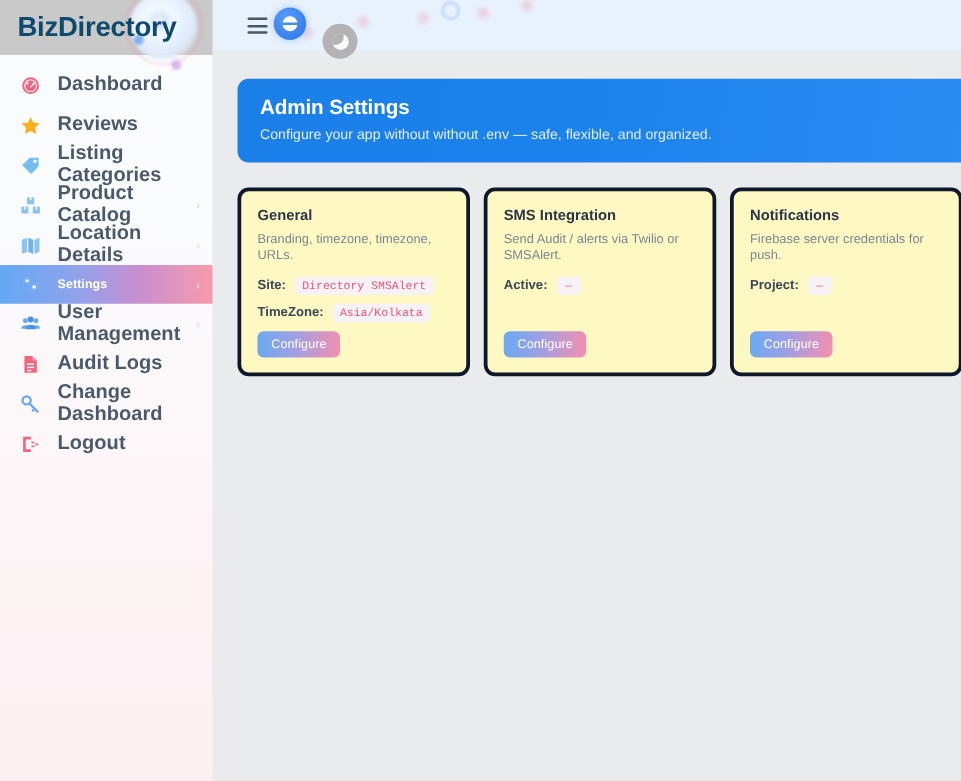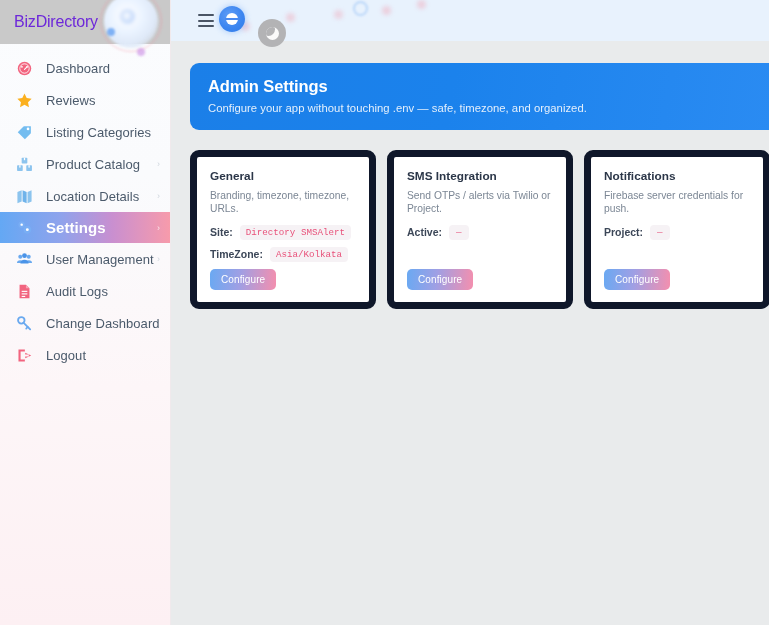--- a/index.html
+++ b/index.html
@@ -24,21 +24,21 @@
   }
   .brand {
     height: 44px;
     background: #c9c9c9;
     display: flex; align-items: center;
     padding-left: 14px;
     position: relative;
     overflow: visible;
   }
   .brand-title {
-    font-size: 16px; font-weight: normal; color: #6d28d9;
+    font-size: 22px; font-weight: bold; color: #0c4a6e;
     letter-spacing: -0.2px;
     position: relative; z-index: 2;
   }
   .brand-orb {
     position: absolute; left: 104px; top: -6px;
     width: 54px; height: 54px; border-radius: 50%;
     background:
       radial-gradient(circle at 42% 40%, #ffffff 0%, #eaf3ff 38%, #dfe9f8 62%, rgba(220,232,248,0.5) 78%, rgba(220,232,248,0) 100%);
     filter: blur(1.1px);
     z-index: 1;
@@ -79,31 +79,31 @@
     cursor: pointer;
     position: relative;
   }
   .nav-item .ico {
     width: 20px; height: 20px;
     display: flex; align-items: center; justify-content: center;
     flex: 0 0 20px;
     margin-right: 12px;
   }
   .nav-item .label {
-    font-size: 13px; color: #4b5a6b; letter-spacing: 0.05px;
+    font-size: 16px; color: #4b5a6b; letter-spacing: 0.05px; font-weight: bold;
   }
   .nav-item .caret {
     position: absolute; right: 10px; top: 50%; transform: translateY(-50%);
     font-size: 9px; color: #cfd6de;
   }
   .nav-item.active {
     background: linear-gradient(90deg, #64a8f4 0%, #8fa3ec 36%, #c98fd0 66%, #f79bab 100%);
     margin: 0; height: 31px;
   }
-  .nav-item.active .label { color: #ffffff; font-weight: bold; font-size: 15px; }
+  .nav-item.active .label { color: #ffffff; font-weight: bold; font-size: 10px; }
   .nav-item.active .caret { color: rgba(255,255,255,0.75); }
 
   
   .main {
     flex: 1 1 auto; height: 625px; position: relative;
     background: #e9ebec;
     display: flex; flex-direction: column;
   }
   .topbar {
     height: 41px; flex: 0 0 41px;
@@ -170,22 +170,22 @@
   }
   .banner h1 { font-size: 16.5px; font-weight: bold; letter-spacing: -0.1px; margin-bottom: 6px; }
   .banner p { font-size: 11.3px; color: #e3effc; letter-spacing: 0.02px; }
 
   .cards {
     margin-top: 20px;
     display: flex; gap: 11px;
   }
   .card {
     width: 186px; min-height: 109px;
-    background: #ffffff; border-radius: 9px;
-    border: 7px solid #0f172a;
+    background: #fef9c3; border-radius: 9px;
+    border: 3px solid #0f172a;
     padding: 12px 13px 12px 13px;
     display: flex; flex-direction: column;
     position: relative;
   }
   .card-title { font-size: 11.8px; font-weight: bold; color: #2b3648; margin-bottom: 6px; }
   .card-desc { font-size: 10.3px; color: #7b8694; margin-bottom: 9px; line-height: 1.3; }
   .kv { display: flex; align-items: center; margin-bottom: 7px; }
   .kv-key { font-size: 10.5px; font-weight: bold; color: #3c4758; margin-right: 7px; }
   .badge {
     display: inline-block;
@@ -371,21 +371,21 @@
       <span class="deco" style="left:163px;top:10px;width:9px;height:9px;background:rgba(243,140,160,0.30);filter:blur(2px);"></span>
       <span class="deco" style="left:211px;top:6px;width:9px;height:9px;background:rgba(243,140,160,0.34);filter:blur(2px);"></span>
       <span class="deco" style="left:246px;top:0px;width:9px;height:9px;background:rgba(243,140,160,0.34);filter:blur(2px);"></span>
       <span class="deco" style="left:182px;top:1px;width:15px;height:15px;border:2.2px solid rgba(120,175,245,0.40);filter:blur(0.8px);"></span>
     </header>
 
     <div class="content">
 
       <div class="banner">
         <h1>Admin Settings</h1>
-        <p>Configure your app without touching .env — safe, timezone, and organized.</p>
+        <p>Configure your app without without .env — safe, flexible, and organized.</p>
       </div>
 
       <div class="cards">
 
         <article class="card">
           <div class="card-title">General</div>
           <div class="card-desc">Branding, timezone, timezone, URLs.</div>
           <div class="kv">
             <span class="kv-key">Site:</span>
             <span class="badge">Directory SMSAlert</span>
@@ -393,21 +393,21 @@
           <div class="kv">
             <span class="kv-key">TimeZone:</span>
             <span class="badge">Asia/Kolkata</span>
           </div>
           <div class="card-spacer"></div>
           <button class="configure-btn">Configure</button>
         </article>
 
         <article class="card">
           <div class="card-title">SMS Integration</div>
-          <div class="card-desc">Send OTPs / alerts via Twilio or Project.</div>
+          <div class="card-desc">Send Audit / alerts via Twilio or SMSAlert.</div>
           <div class="kv">
             <span class="kv-key">Active:</span>
             <span class="badge dash">—</span>
           </div>
           <div class="card-spacer"></div>
           <button class="configure-btn">Configure</button>
         </article>
 
         <article class="card">
           <div class="card-title">Notifications</div>

